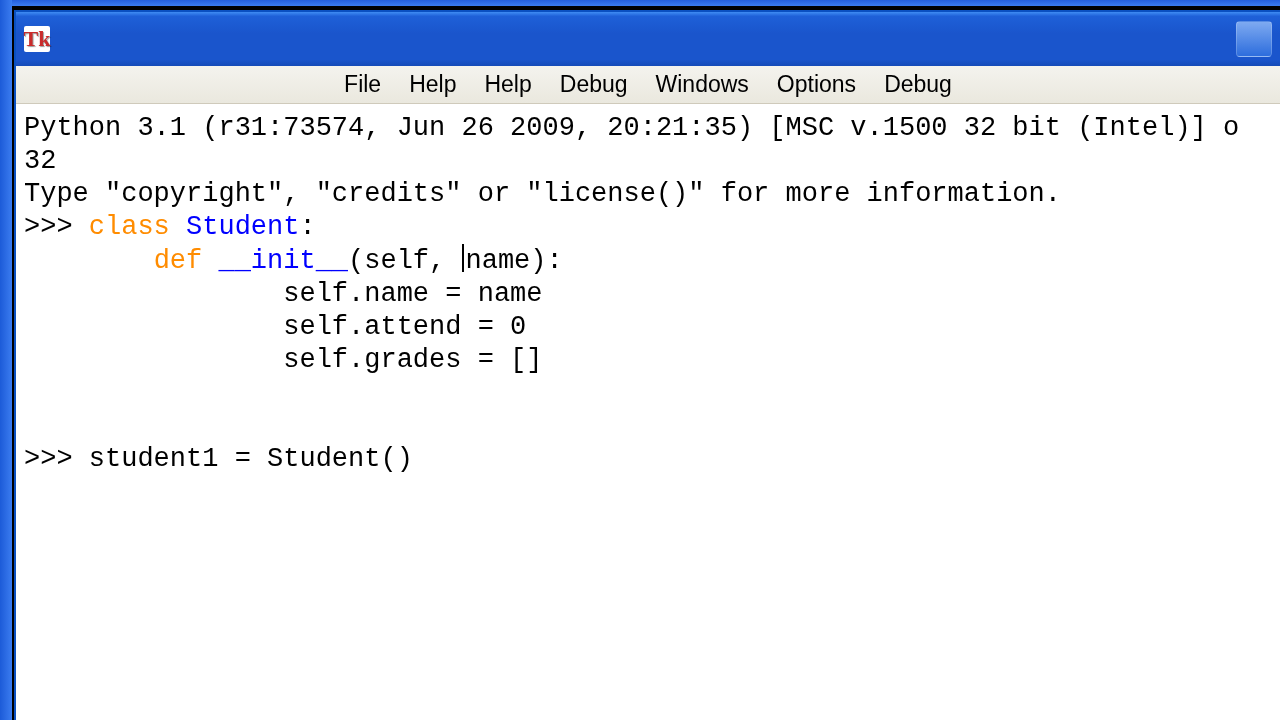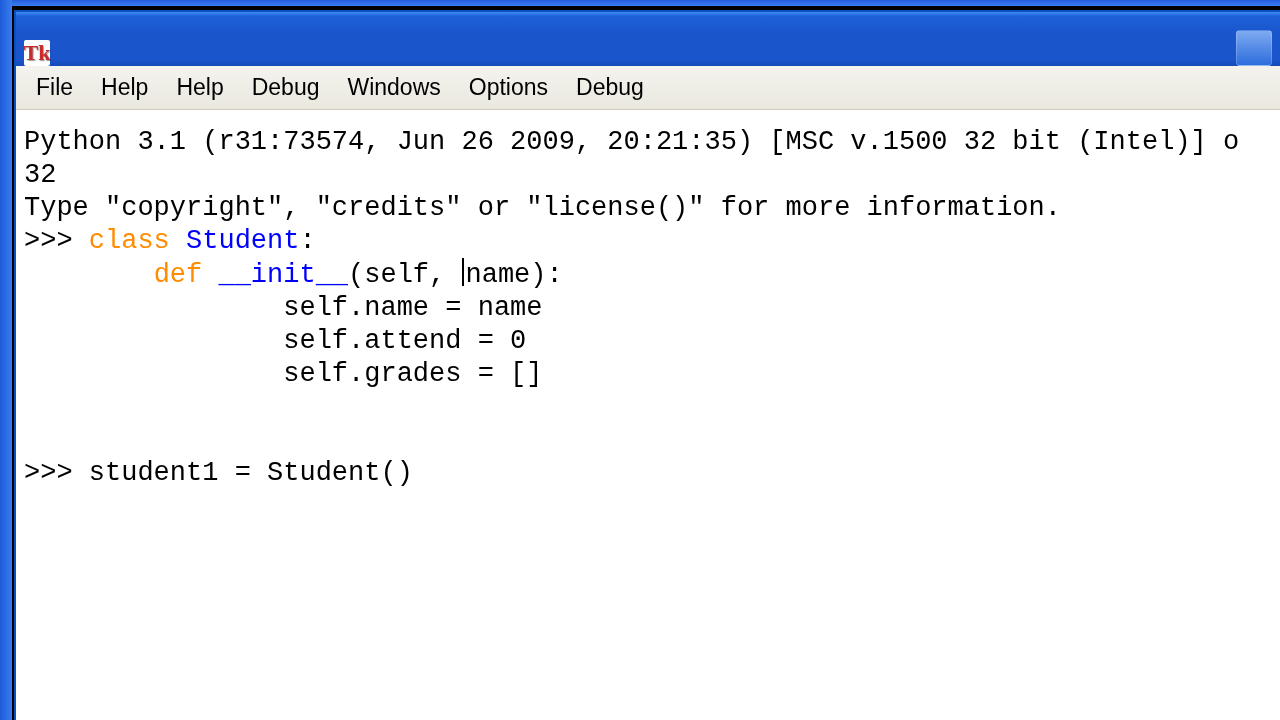--- a/index.html
+++ b/index.html
@@ -34,21 +34,21 @@
     border: 2px solid #0a50c1;
     border-right: none;
     border-bottom: none;
     display: flex;
     flex-direction: column;
   }
   .titlebar {
     height: 54px;
     background: linear-gradient(to bottom, #3f8cf3 0%, #1e60d8 8%, #1a55cc 40%, #1a55cc 88%, #154bb8 100%);
     display: flex;
-    align-items: flex-end;
+    align-items: center;
     padding: 0 8px;
     gap: 10px;
     color: #fff;
     font-size: 29px;
     font-style: italic;
     font-weight: bold;
     text-shadow: 1px 1px 1px rgba(0,0,0,0.4);
   }
   .titlebar .app-icon {
     width: 26px; height: 26px;
@@ -63,38 +63,39 @@
   .titlebar .spacer { flex:1; }
   .winbtn {
     width: 36px;
     height: 36px;
     border-radius: 4px;
     border: 1px solid #fff3;
     background: linear-gradient(#7eaaf1, #2d6ddd);
     margin-left: 4px;
   }
   .menubar {
-    height: 44px;
+    height: 38px;
     background: linear-gradient(#f4f3ee, #eae8de);
     border-bottom: 1px solid #cfcabb;
     display: flex;
     align-items: center;
     padding: 0 6px;
     font-size: 23px;
     color: #000;
     gap: 0;
+    justify-content: center;
   }
   .menubar .menuitem {
     padding: 4px 14px;
     cursor: default;
   }
   .shell {
     flex: 1;
     background: #fff;
-    padding: 16px 8px;
+    padding: 8px 8px;
     font-family: "Courier New", monospace;
     font-size: 27px;
     line-height: 33px;
     color: #000;
     white-space: pre;
     overflow: hidden;
     position: relative;
   }
   .kw-orange { color: #ff8c00; }
   .kw-blue { color: #0000ff; }

